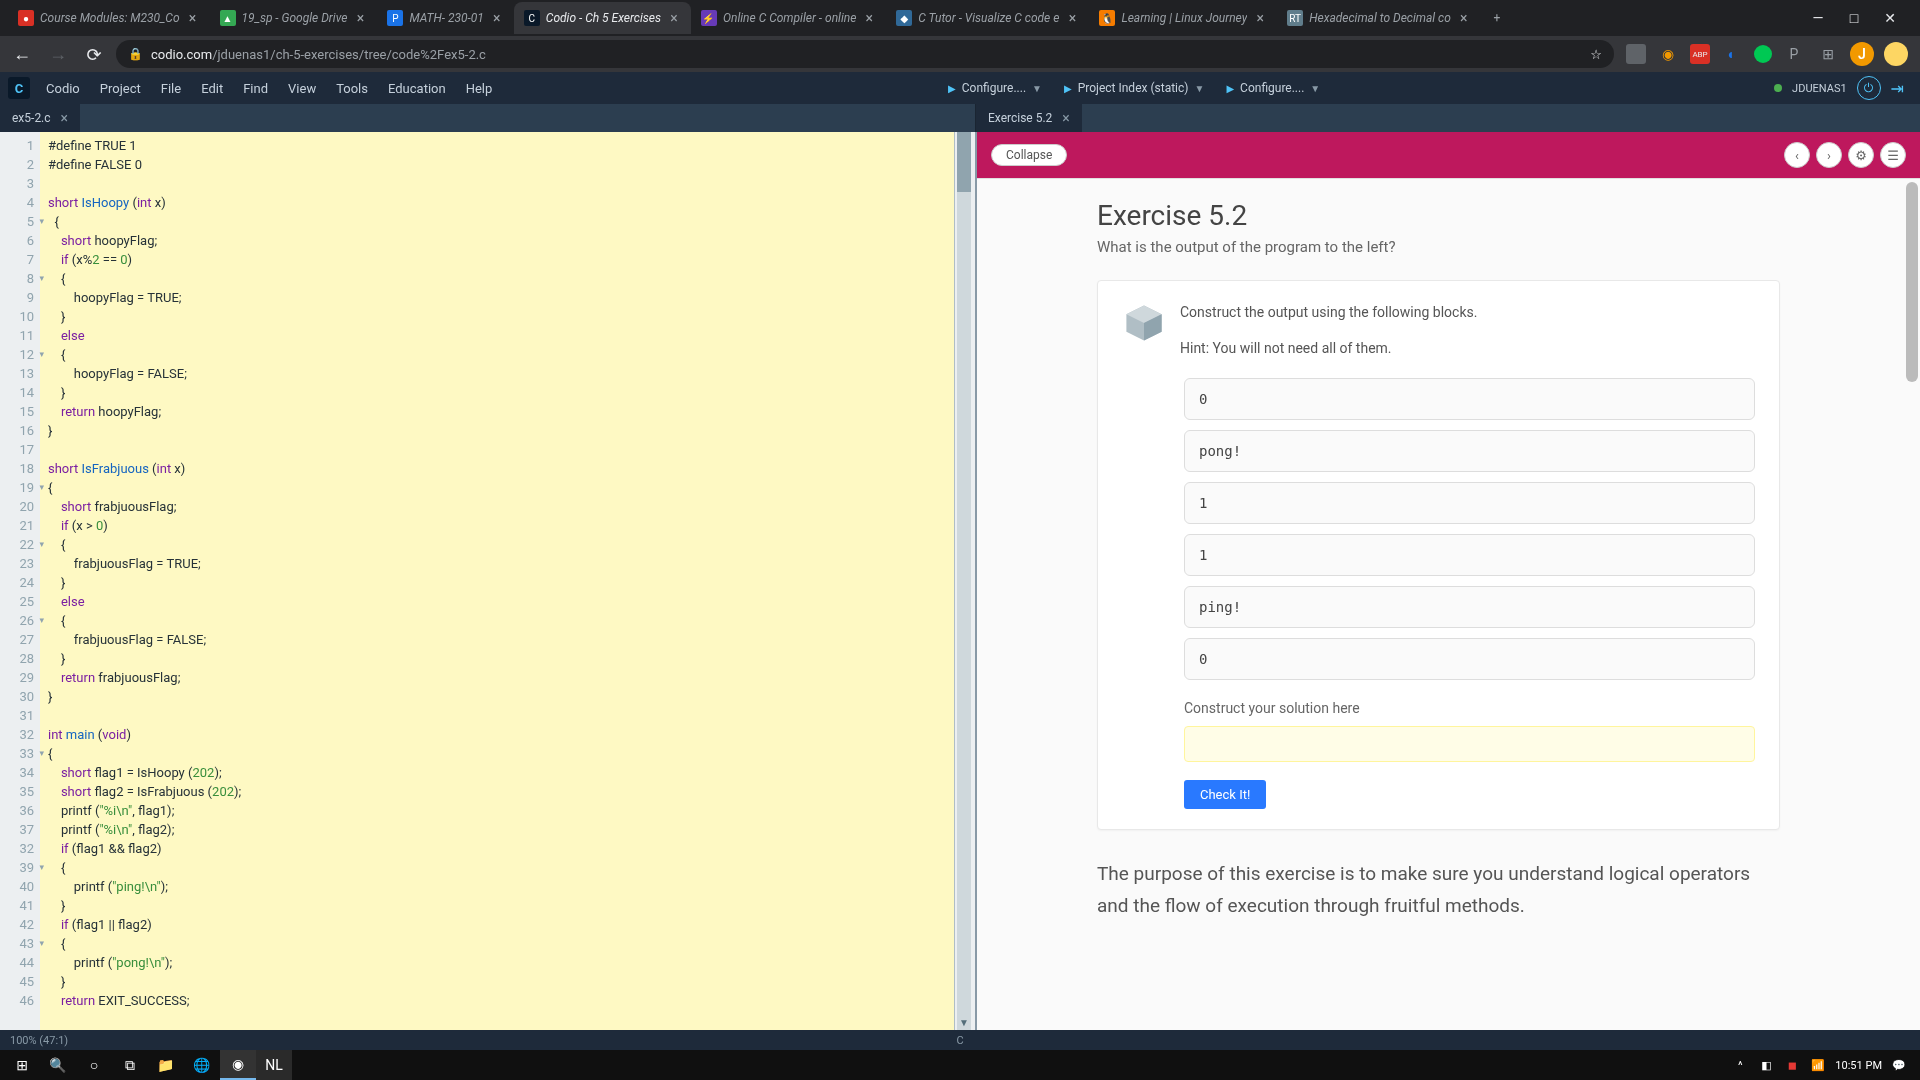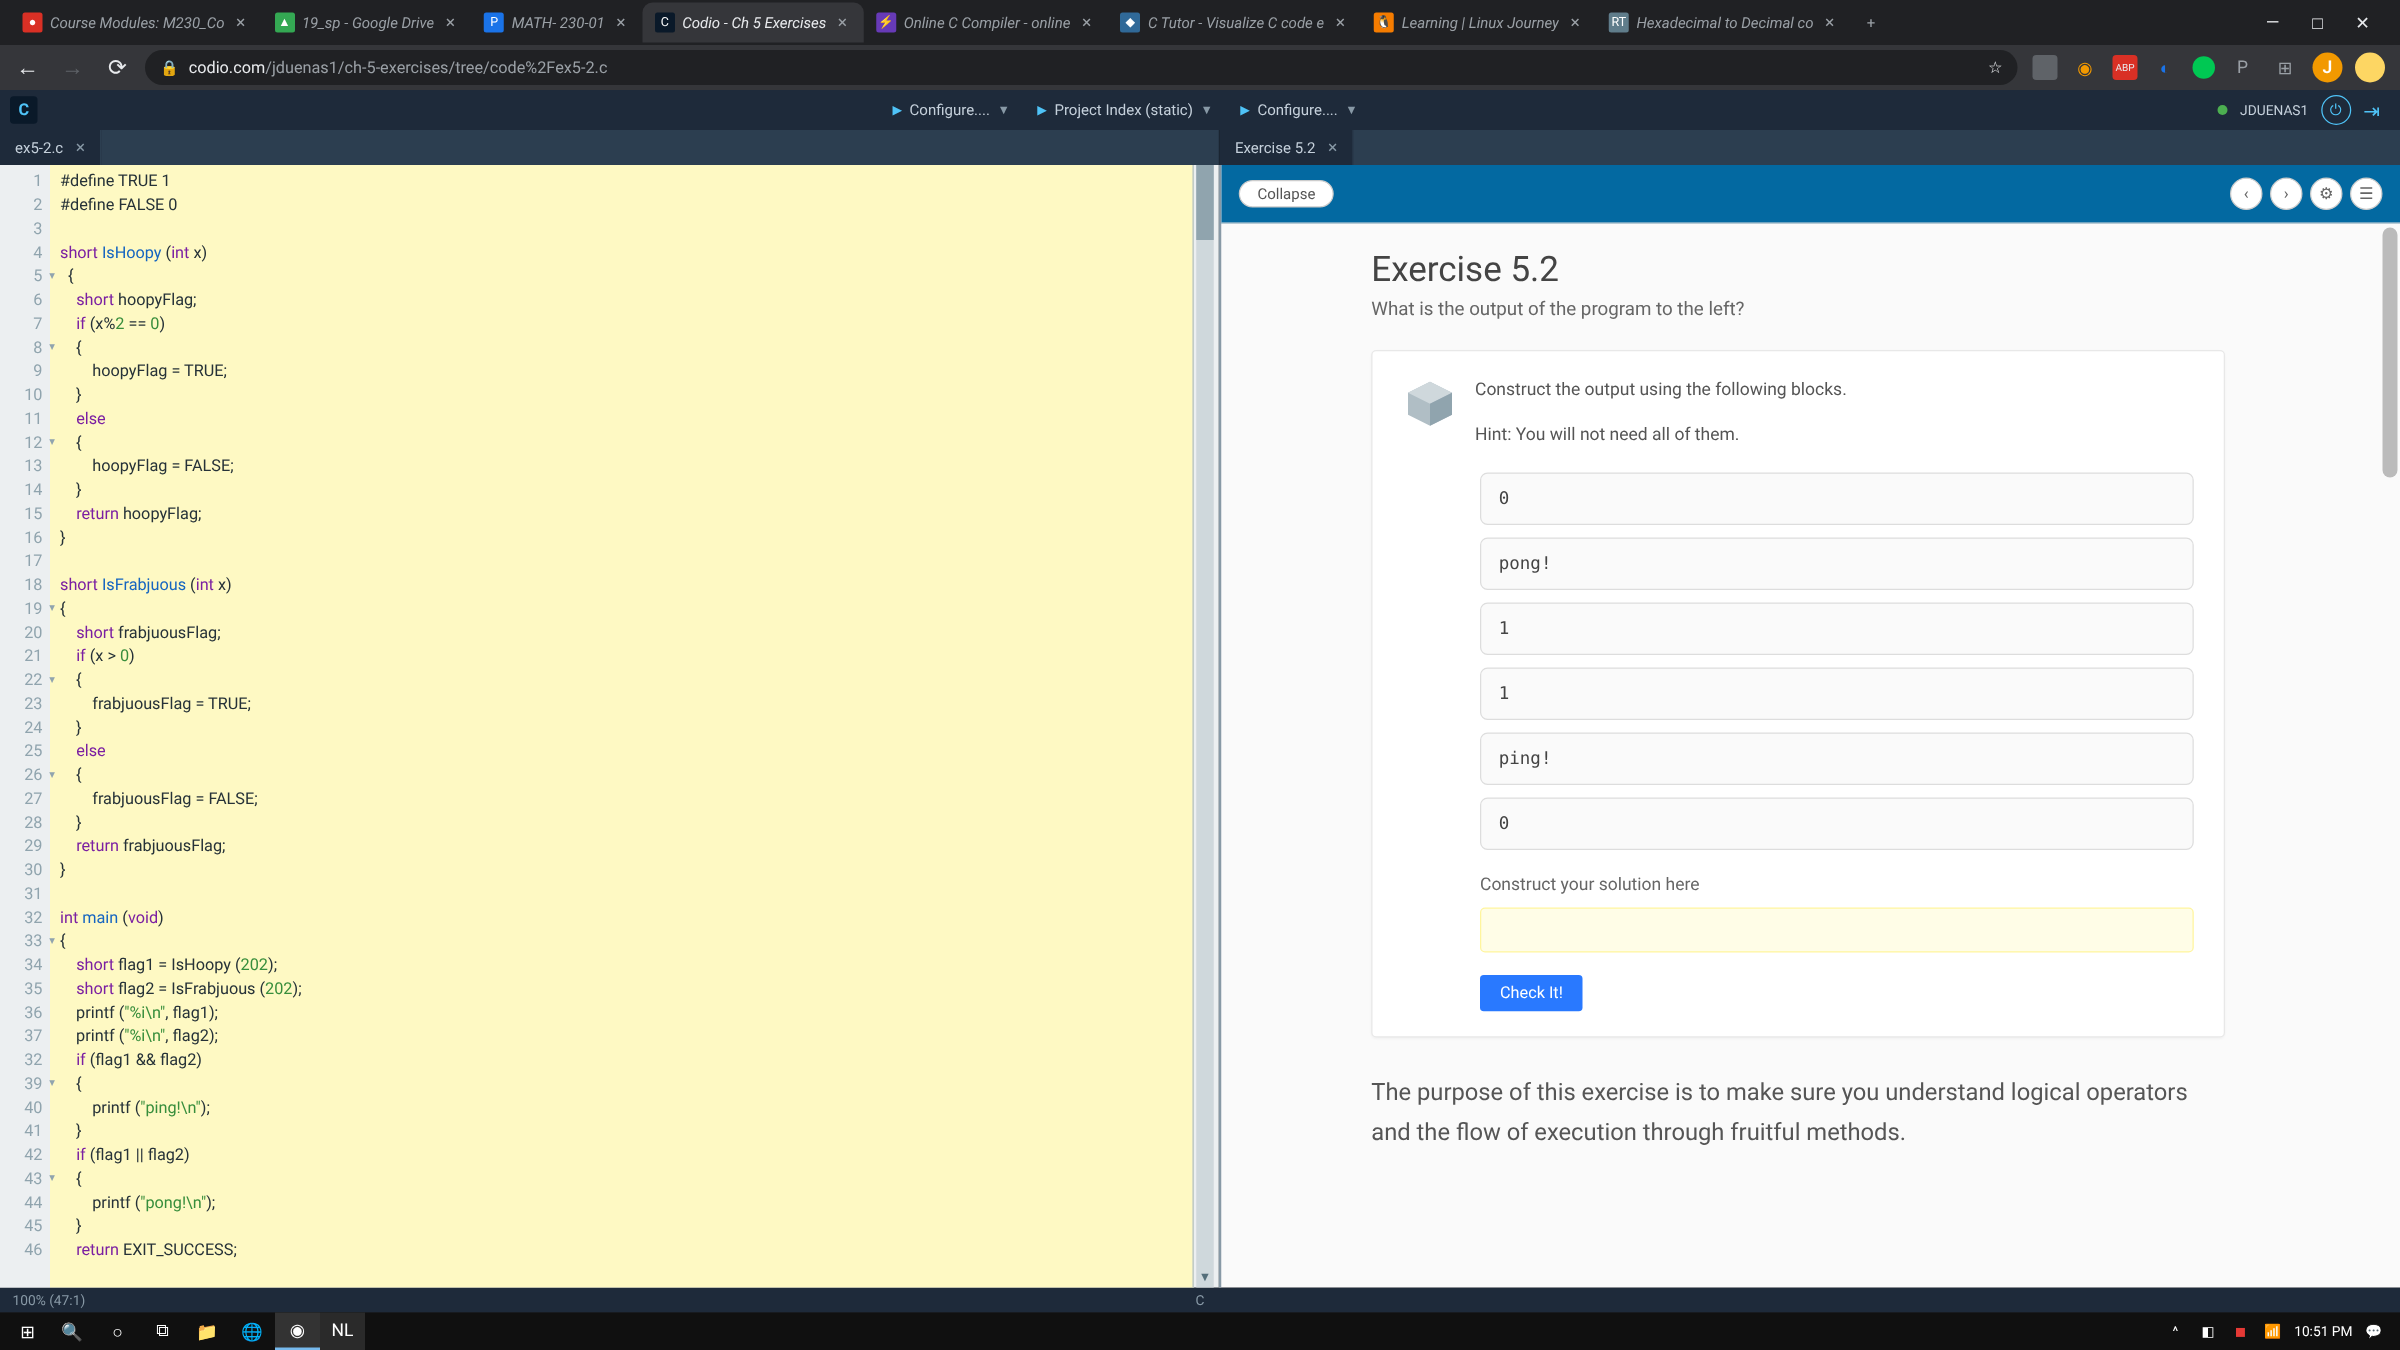--- a/index.html
+++ b/index.html
@@ -60,21 +60,21 @@
 .fn { color: #1565c0; }
 .num { color: #388e3c; }
 .str { color: #388e3c; }
 .type { color: #7b1fa2; }
 .scrollbar-v { position: absolute; right: 4px; top: 0; bottom: 0; width: 14px; background: #cfd8dc; }
 .scrollbar-v .thumb { background: #90a4ae; width: 100%; height: 60px; position: absolute; top: 0; }
 .scrollbar-v .arrow-down { position: absolute; bottom: 2px; width: 100%; text-align: center; font-size: 10px; color: #546e7a; }
 
 
 .exercise-panel { flex: 1; background: #fafafa; color: #333; overflow-y: auto; position: relative; border-left: 2px solid #8899a6; }
-.exercise-toolbar { background: #0369a1; padding: 10px 14px; display: flex; align-items: center; border-bottom: 1px solid #e0e0e0; }
+.exercise-toolbar { background: #be185d; padding: 10px 14px; display: flex; align-items: center; border-bottom: 1px solid #e0e0e0; }
 .collapse-btn { background: #fff; border: 1px solid #ccc; border-radius: 12px; padding: 3px 14px; font-size: 12px; color: #555; cursor: pointer; }
 .panel-nav { margin-left: auto; display: flex; gap: 6px; }
 .panel-nav .circ { width: 26px; height: 26px; border: 1px solid #ccc; border-radius: 50%; display: flex; align-items: center; justify-content: center; color: #666; cursor: pointer; font-size: 13px; background: #fff; }
 .exercise-body { padding: 20px 140px 20px 120px; }
 .exercise-title { font-size: 28px; color: #444; font-weight: 400; margin-bottom: 6px; }
 .exercise-subtitle { font-size: 15px; color: #666; margin-bottom: 24px; }
 .exercise-card { background: #fff; border: 1px solid #e8e8e8; border-radius: 4px; padding: 20px 24px; box-shadow: 0 1px 2px rgba(0,0,0,0.04); }
 .card-header { display: flex; gap: 14px; margin-bottom: 18px; }
 .cube-icon { width: 44px; height: 44px; flex-shrink: 0; }
 .card-text { font-size: 14px; color: #555; line-height: 1.6; }
@@ -170,20 +170,31 @@
     <div class="icon" style="background:#00c853;border-radius:50%;width:18px;height:18px;"></div>
     <div class="icon" style="color:#9aa0a6;">P</div>
     <div class="icon" style="color:#9aa0a6;">⊞</div>
     <div class="icon avatar-orange">J</div>
     <div class="icon avatar-yellow"></div>
   </div>
 </div>
 
 <div class="codio-menubar">
   <div class="codio-logo">C</div>
+  <div id="menu-items" style="display:flex;">
+      <div class="menu-item">Codio</div>
+      <div class="menu-item">Project</div>
+      <div class="menu-item">File</div>
+      <div class="menu-item">Edit</div>
+      <div class="menu-item">Find</div>
+      <div class="menu-item">View</div>
+      <div class="menu-item">Tools</div>
+      <div class="menu-item">Education</div>
+      <div class="menu-item">Help</div>
+    </div>
   <div class="menu-spacer"></div>
   <div class="config-btn">
     <span class="play">▶</span>
     <span>Configure....</span>
     <span class="arrow">▼</span>
   </div>
   <div class="config-btn">
     <span class="play">▶</span>
     <span>Project Index (static)</span>
     <span class="arrow">▼</span>

